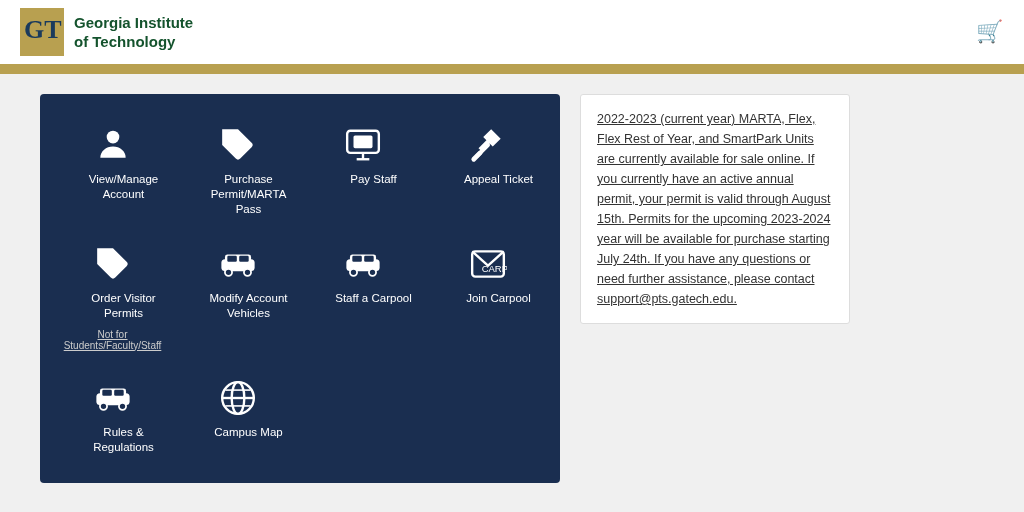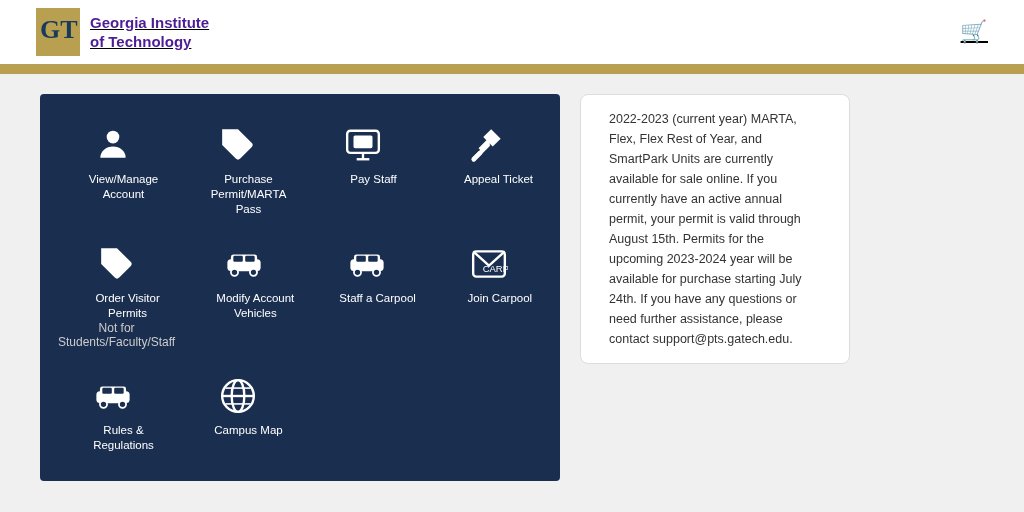--- a/index.html
+++ b/index.html
@@ -9,34 +9,33 @@
       min-height: 512px;
       width: 1024px;
     }
 
     
     .header {
       background: #fff;
       display: flex;
       align-items: center;
       justify-content: space-between;
-      padding: 8px 36px;
+      padding: 8px 20px;
       border-bottom: 4px solid #b8a050;
       height: 68px;
-      text-decoration: underline;
     }
     .logo-area {
       display: flex;
       align-items: center;
       gap: 10px;
     }
     .logo-text {
       font-size: 15px;
       font-weight: bold;
-      color: #4c1d95;
+      color: #14532d;
       line-height: 1.3;
     }
     .header-right {
       display: flex;
       align-items: center;
       gap: 14px;
     }
     .cart-icon {
       font-size: 22px;
       color: #555;
@@ -100,44 +99,46 @@
       border-radius: 3px;
       transition: background 0.15s;
     }
     .tile-label {
       font-size: 11.5px;
       line-height: 1.3;
       color: #fff;
       margin-left: 22px;
     }
     .tile-sublabel {
-      font-size: 12px;
+      font-size: 10px;
       color: #ccc;
-      margin-top: 0;
+      margin-top: 8px;
+      text-decoration: underline;
     }
 
     
     .tile svg {
       width: 38px;
       height: 38px;
       fill: white;
       margin-bottom: 8px;
     }
 
     
     .info-panel {
       background: #fff;
       border: 1px solid #ddd;
-      border-radius: 8px;
-      padding: 14px 28px;
+      border-radius: 3px;
+      padding: 14px 16px;
       font-size: 12.5px;
       color: #333;
       line-height: 1.6;
       max-width: 270px;
       flex: 1;
+      text-decoration: underline;
     }
 
     
     .gt-logo-svg {
       width: 44px;
       height: 48px;
     }
   </style>
 </head>
 <body>

